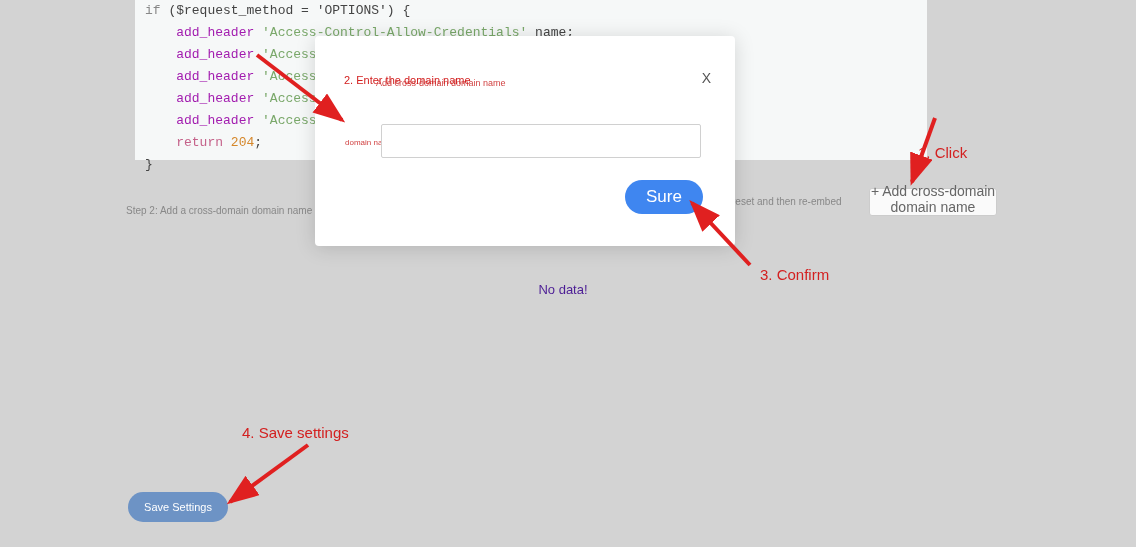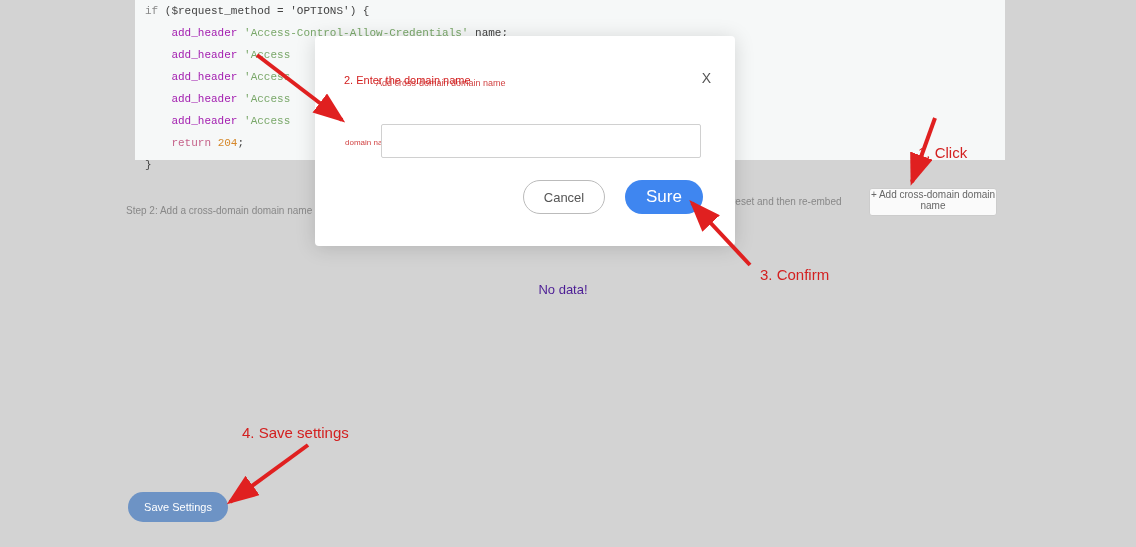--- a/index.html
+++ b/index.html
@@ -8,26 +8,26 @@
       background: #d3d3d3;
       width: 1136px;
       height: 547px;
       position: relative;
       overflow: hidden;
     }
     .code-block {
       position: absolute;
       left: 135px;
       top: 0;
-      width: 870px;
+      width: 792px;
       height: 160px;
       background: #f6f8f8;
       padding: 0 10px 10px 10px;
       font-family: "Courier New", monospace;
-      font-size: 11px;
+      font-size: 13px;
       line-height: 22px;
       color: #444;
     }
     .code-line { white-space: pre; }
     .kw-if { color: #888; }
     .fn { color: #a21caf; }
     .str { color: #7aa86a; }
     .kw-ret { color: #c5628a; }
     .num { color: #d5872a; }
 
@@ -43,24 +43,24 @@
 
     .add-domain-btn {
       position: absolute;
       left: 869px;
       top: 188px;
       width: 128px;
       height: 28px;
       background: #fafafa;
       border: 1px solid #ccc;
       border-radius: 3px;
-      font-size: 10px;
+      font-size: 14px;
       color: #666;
       display: flex;
-      align-items: flex-start;
+      align-items: flex-end;
       justify-content: center;
       cursor: pointer;
     }
 
     .hint-right {
       position: absolute;
       left: 732px;
       top: 196px;
       font-size: 10px;
       color: #888;
@@ -229,21 +229,20 @@
 
 <button class="save-btn">
   <span>Save Settings</span>
 </button>
 
 <div class="modal">
   <div class="modal-title">Add cross-domain domain name</div>
   <button class="modal-close">X</button>
   <div class="modal-field-label">domain name</div>
   <input class="modal-input" type="text" value="" style="">
-  <button class="modal-cancel">Cancel</button>
   <button class="modal-sure">Sure</button>
 </div>
 
 <div class="anno anno-1">1. Click</div>
 <div class="anno anno-2">2. Enter the domain name</div>
 <div class="anno anno-3">3. Confirm</div>
 <div class="anno anno-4">4. Save settings</div>
 
 <svg class="arrow" style="left:850px; top:110px;" width="100" height="90">
   <defs>

